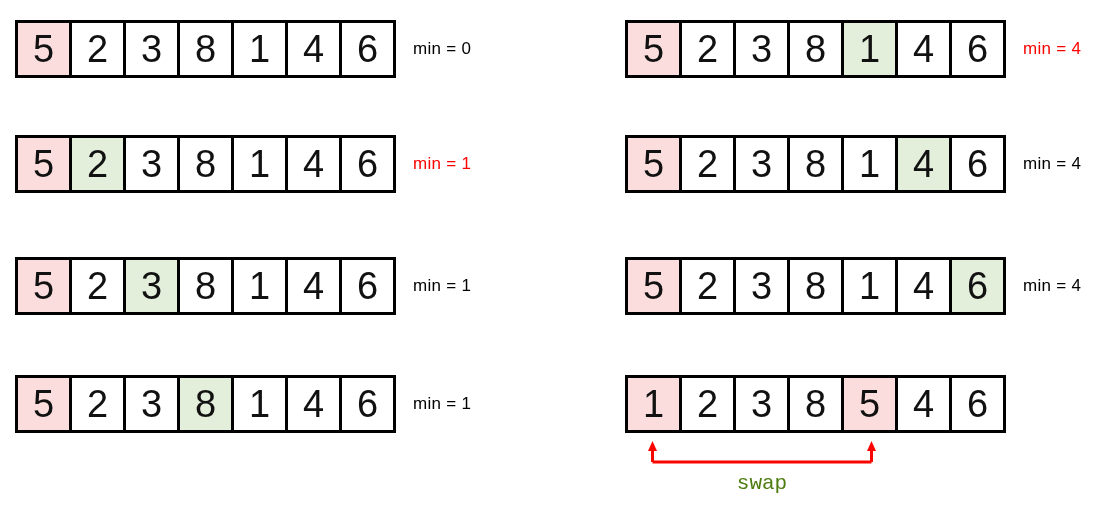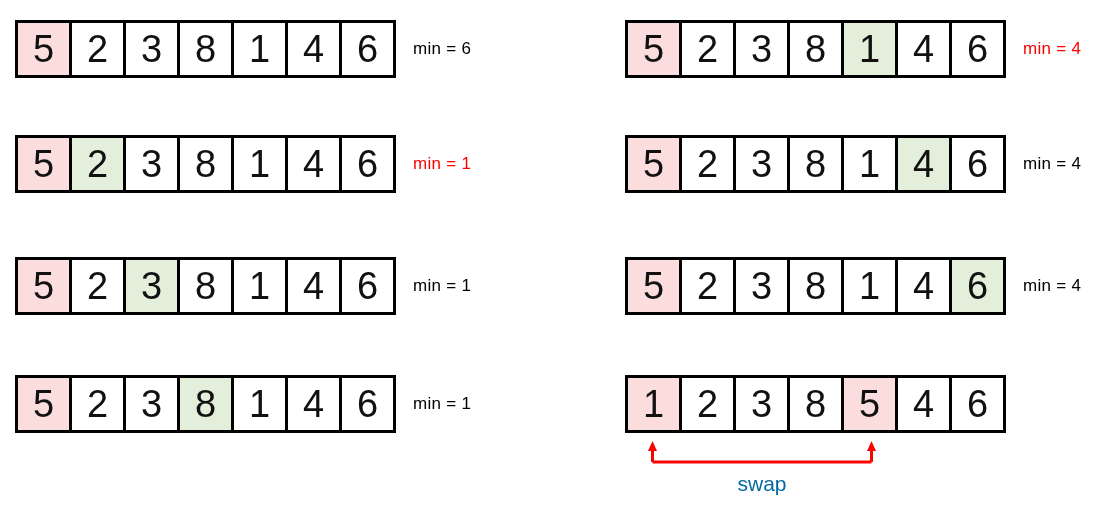--- a/index.html
+++ b/index.html
@@ -75,21 +75,21 @@
       <div class="step" style="top: 0px;">
         <div class="array">
           <div class="cell" style="background: rgb(252, 221, 221);">5</div>
           <div class="cell">2</div>
           <div class="cell">3</div>
           <div class="cell">8</div>
           <div class="cell">1</div>
           <div class="cell">4</div>
           <div class="cell">6</div>
         </div>
-        <div class="min-label" style="color: rgb(0, 0, 0);">min = 6</div>
+        <div class="min-label" style="color: rgb(0, 0, 0);">min = 0</div>
       </div>
       <div class="step" style="top: 115px;">
         <div class="array">
           <div class="cell" style="background: rgb(252, 221, 221);">5</div>
           <div class="cell" style="background: rgb(227, 238, 219);">2</div>
           <div class="cell">3</div>
           <div class="cell">8</div>
           <div class="cell">1</div>
           <div class="cell">4</div>
           <div class="cell">6</div>
@@ -168,16 +168,16 @@
           <div class="cell">4</div>
           <div class="cell">6</div>
         </div>
       </div>
       <div class="swap-wrap">
         <svg class="swap-arrow" width="228" height="24" viewBox="0 0 228 24">
           <path d="M4.5,21 H223.5 M4.5,21 V8 M223.5,21 V8" fill="none" stroke="#fa0400" stroke-width="3"></path>
           <polygon points="0,10 9,10 4.5,0" fill="#fa0400"></polygon>
           <polygon points="219,10 228,10 223.5,0" fill="#fa0400"></polygon>
         </svg>
-        <div class="swap-text" style="color: #0369a1;">swap</div>
+        <div class="swap-text" style="color: #4d7c0f; font-family: Liberation Mono, monospace;">swap</div>
       </div>
     </div>
 </div>
 
 </body></html>

